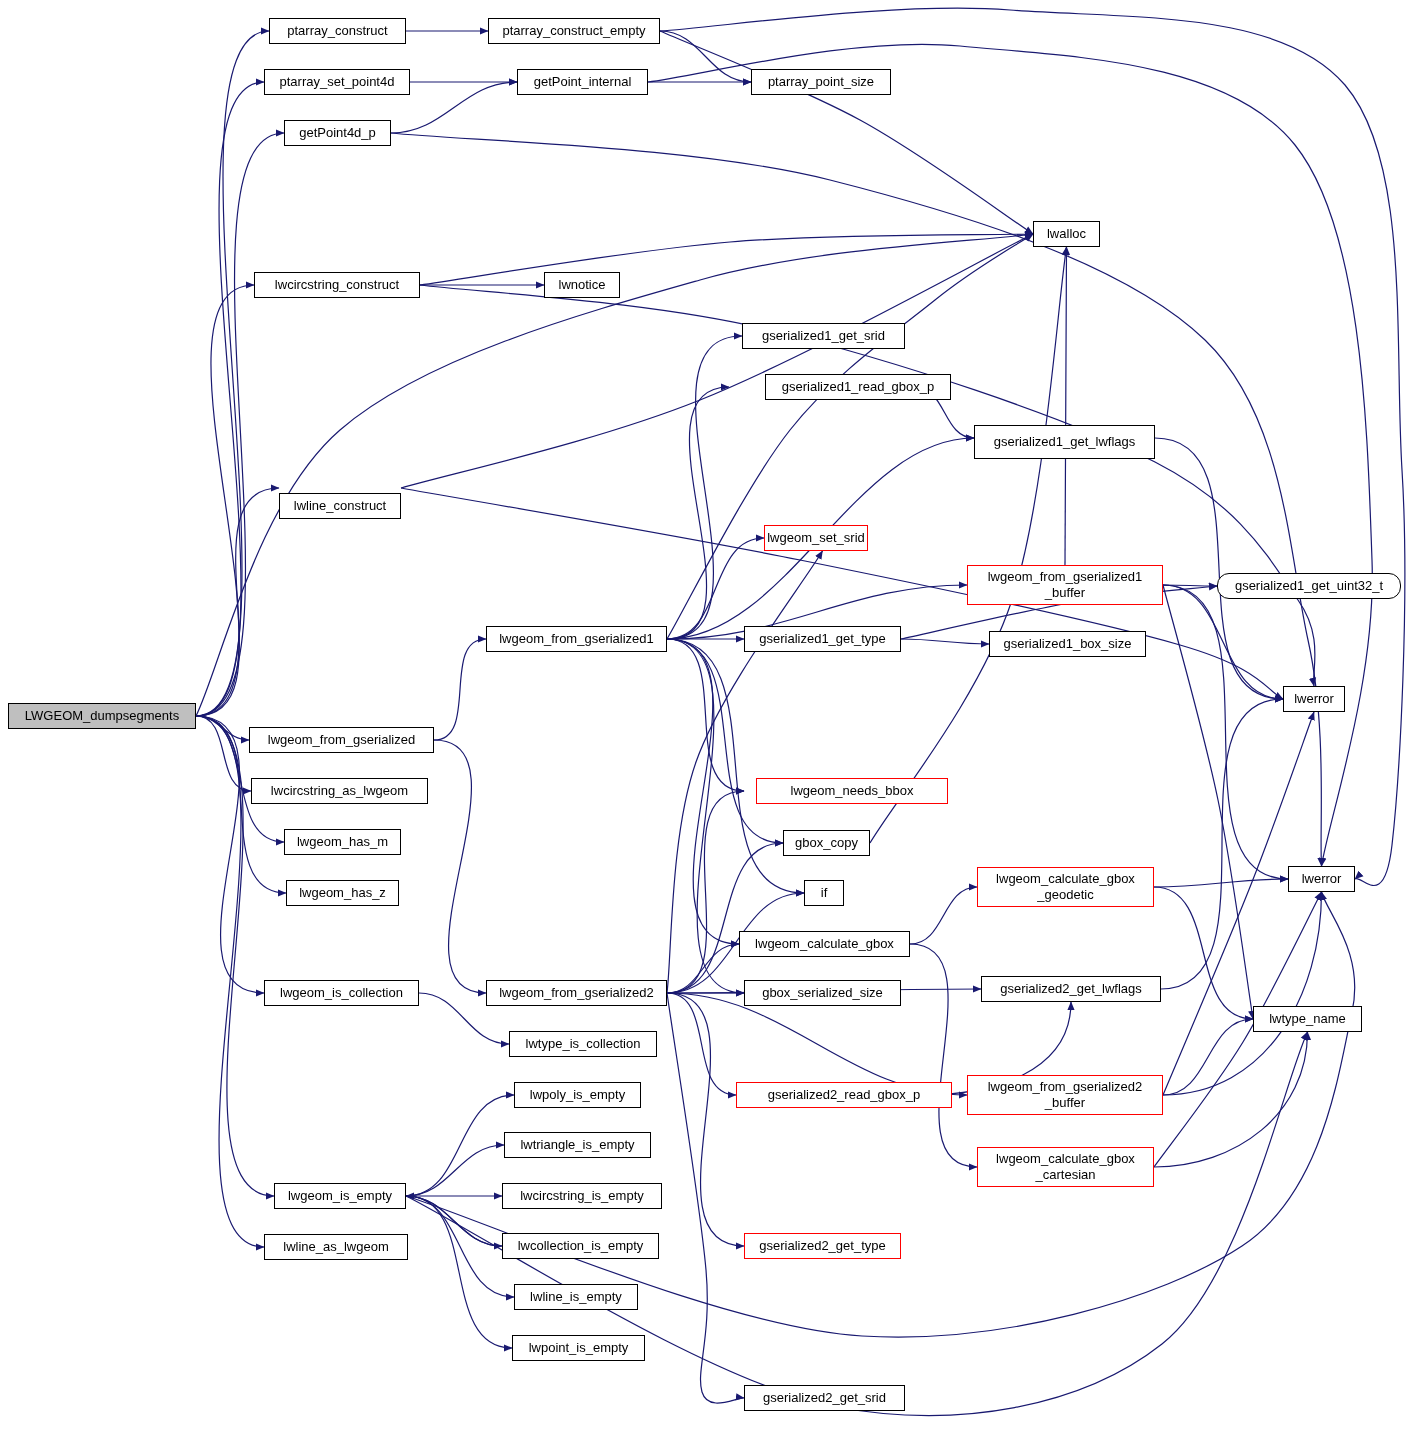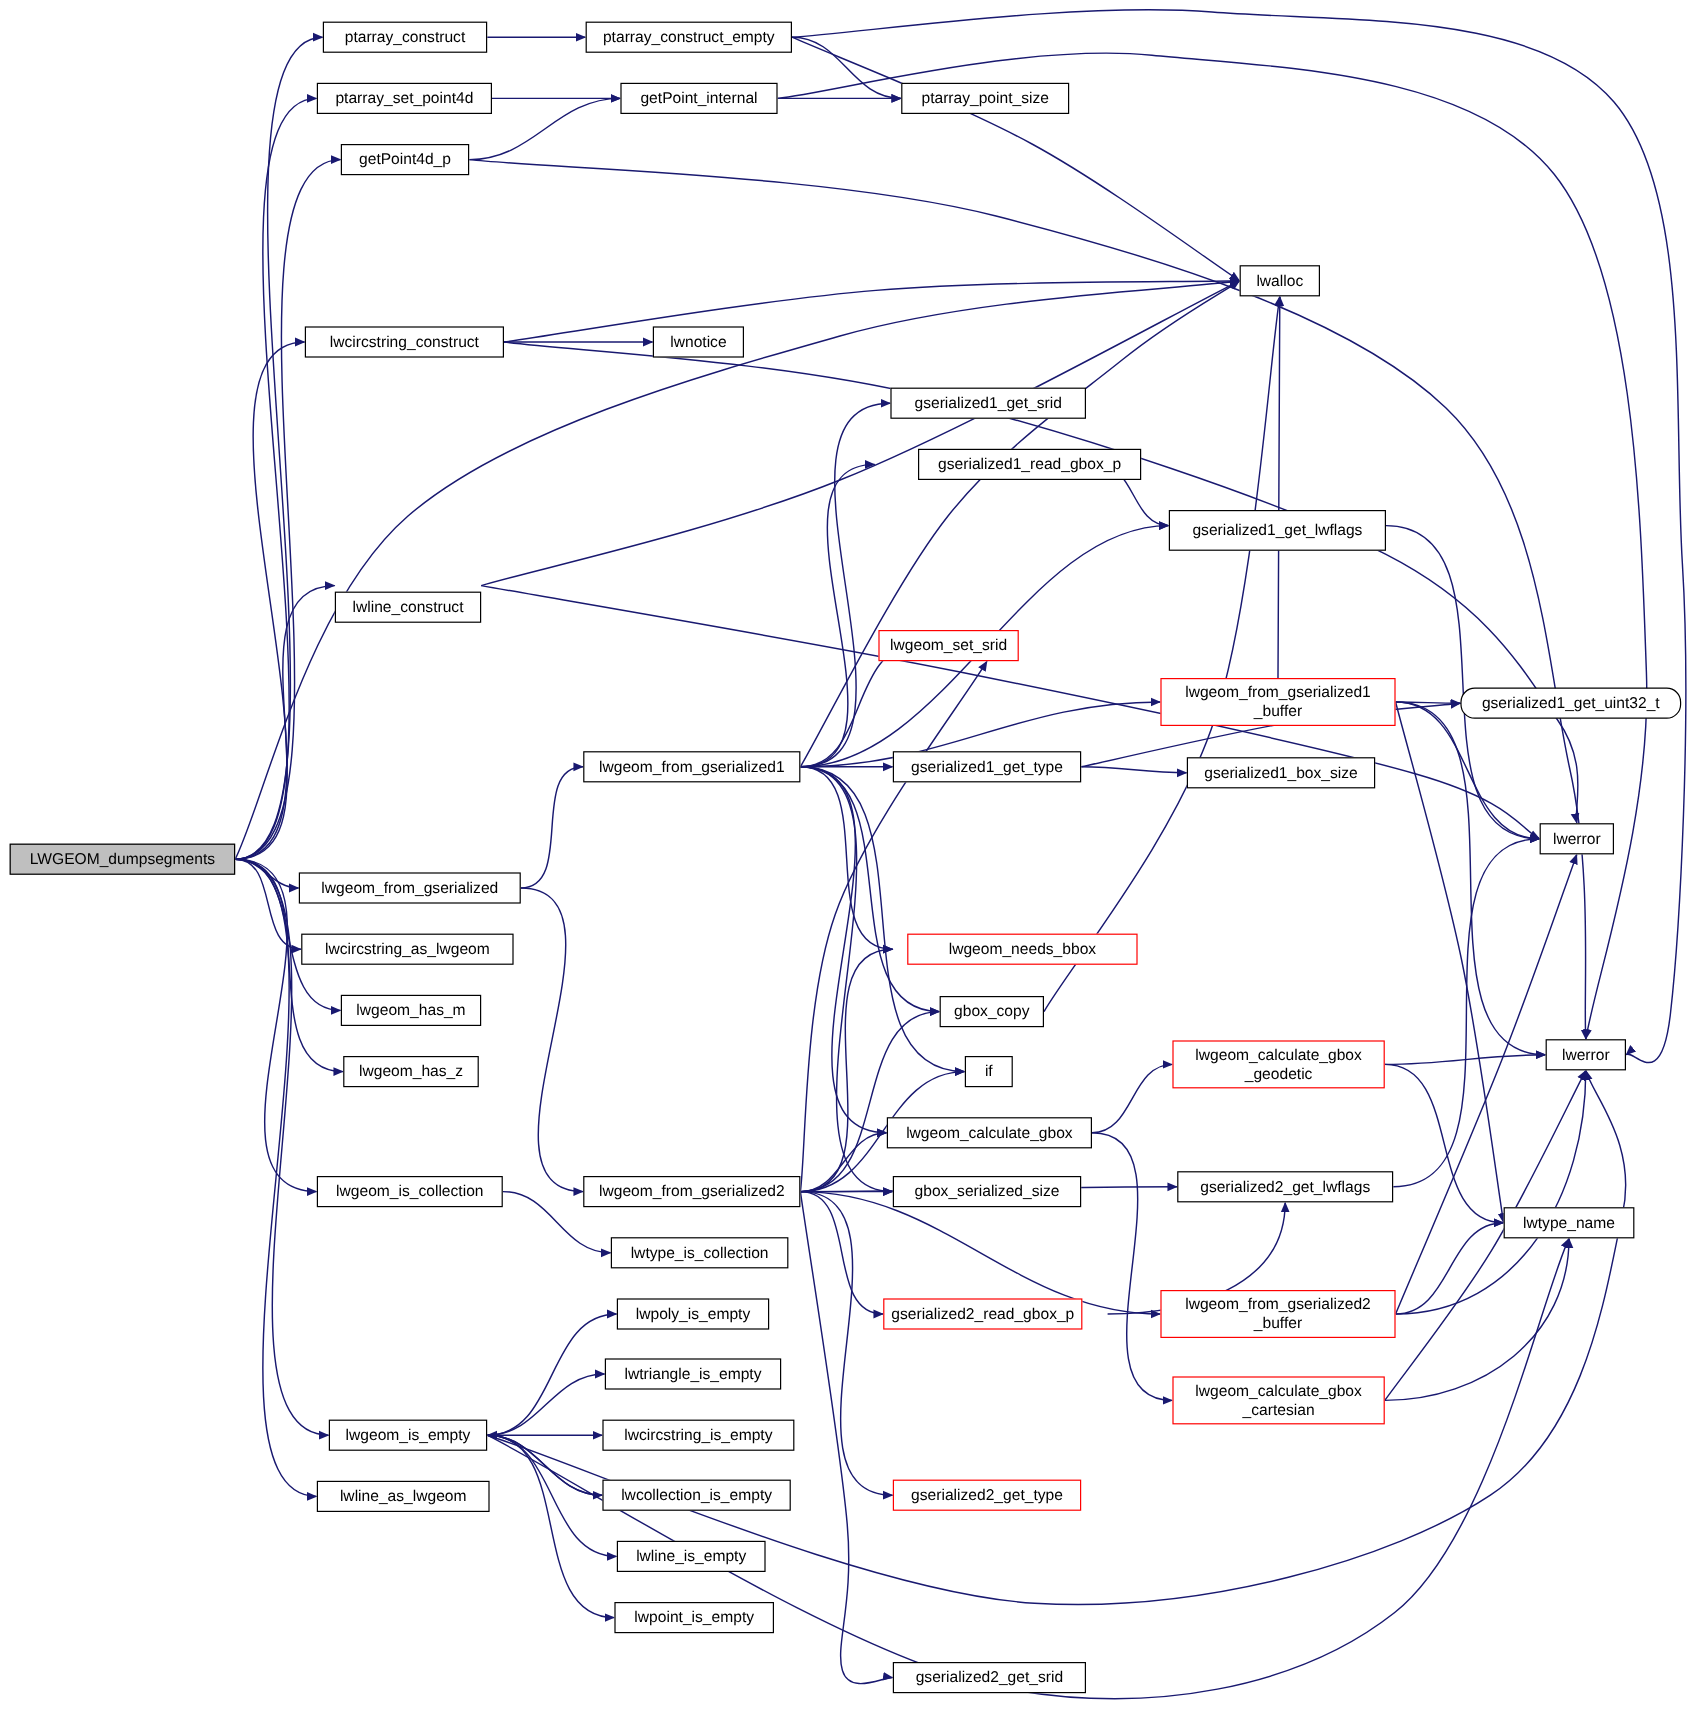--- a/index.html
+++ b/index.html
@@ -144,21 +144,21 @@
     </div>
     <div class="node" style="left: 729px; top: 374px; width: 186px; height: 26px; border-color: rgb(0, 0, 0); margin-left: 36px;">
       <span>gserialized1_read_gbox_p</span>
     </div>
     <div class="node" style="left: 974px; top: 425px; width: 181px; height: 34px; border-color: rgb(0, 0, 0);">
       <span>gserialized1_get_lwflags</span>
     </div>
     <div class="node" style="left: 279px; top: 475px; width: 122px; height: 26px; border-color: rgb(0, 0, 0); margin-top: 18px;">
       <span>lwline_construct</span>
     </div>
-    <div class="node red" style="left: 732px; top: 525px; width: 117px; height: 26px; border-color: rgb(255, 0, 0); align-items: center;">
+    <div class="node red" style="left: 764px; top: 525px; width: 104px; height: 26px; border-color: rgb(255, 0, 0); align-items: center;">
       <span>lwgeom_set_srid</span>
     </div>
     <div class="node red" style="left: 967px; top: 565px; width: 196px; height: 40px; border-color: rgb(255, 0, 0);">
       <span>lwgeom_from_gserialized1
 _buffer</span>
     </div>
     <div class="node" style="left: 1217px; top: 573px; width: 184px; height: 26px; border-color: rgb(0, 0, 0); border-radius: 12px;">
       <span>gserialized1_get_uint32_t</span>
     </div>
     <div class="node" style="left: 486px; top: 626px; width: 181px; height: 26px; border-color: rgb(0, 0, 0);">
@@ -218,21 +218,21 @@
     </div>
     <div class="node" style="left: 1253px; top: 1006px; width: 109px; height: 26px; border-color: rgb(0, 0, 0);">
       <span>lwtype_name</span>
     </div>
     <div class="node" style="left: 509px; top: 1031px; width: 148px; height: 26px; border-color: rgb(0, 0, 0);">
       <span>lwtype_is_collection</span>
     </div>
     <div class="node" style="left: 514px; top: 1082px; width: 127px; height: 26px; border-color: rgb(0, 0, 0);">
       <span>lwpoly_is_empty</span>
     </div>
-    <div class="node red" style="left: 736px; top: 1082px; width: 166px; height: 26px; border-color: rgb(255, 0, 0);">
+    <div class="node red" style="left: 736px; top: 1082px; width: 216px; height: 26px; border-color: rgb(255, 0, 0);">
       <span>gserialized2_read_gbox_p</span>
     </div>
     <div class="node red" style="left: 967px; top: 1075px; width: 196px; height: 40px; border-color: rgb(255, 0, 0);">
       <span>lwgeom_from_gserialized2
 _buffer</span>
     </div>
     <div class="node" style="left: 504px; top: 1132px; width: 147px; height: 26px; border-color: rgb(0, 0, 0);">
       <span>lwtriangle_is_empty</span>
     </div>
     <div class="node" style="left: 274px; top: 1183px; width: 132px; height: 26px; border-color: rgb(0, 0, 0);">

